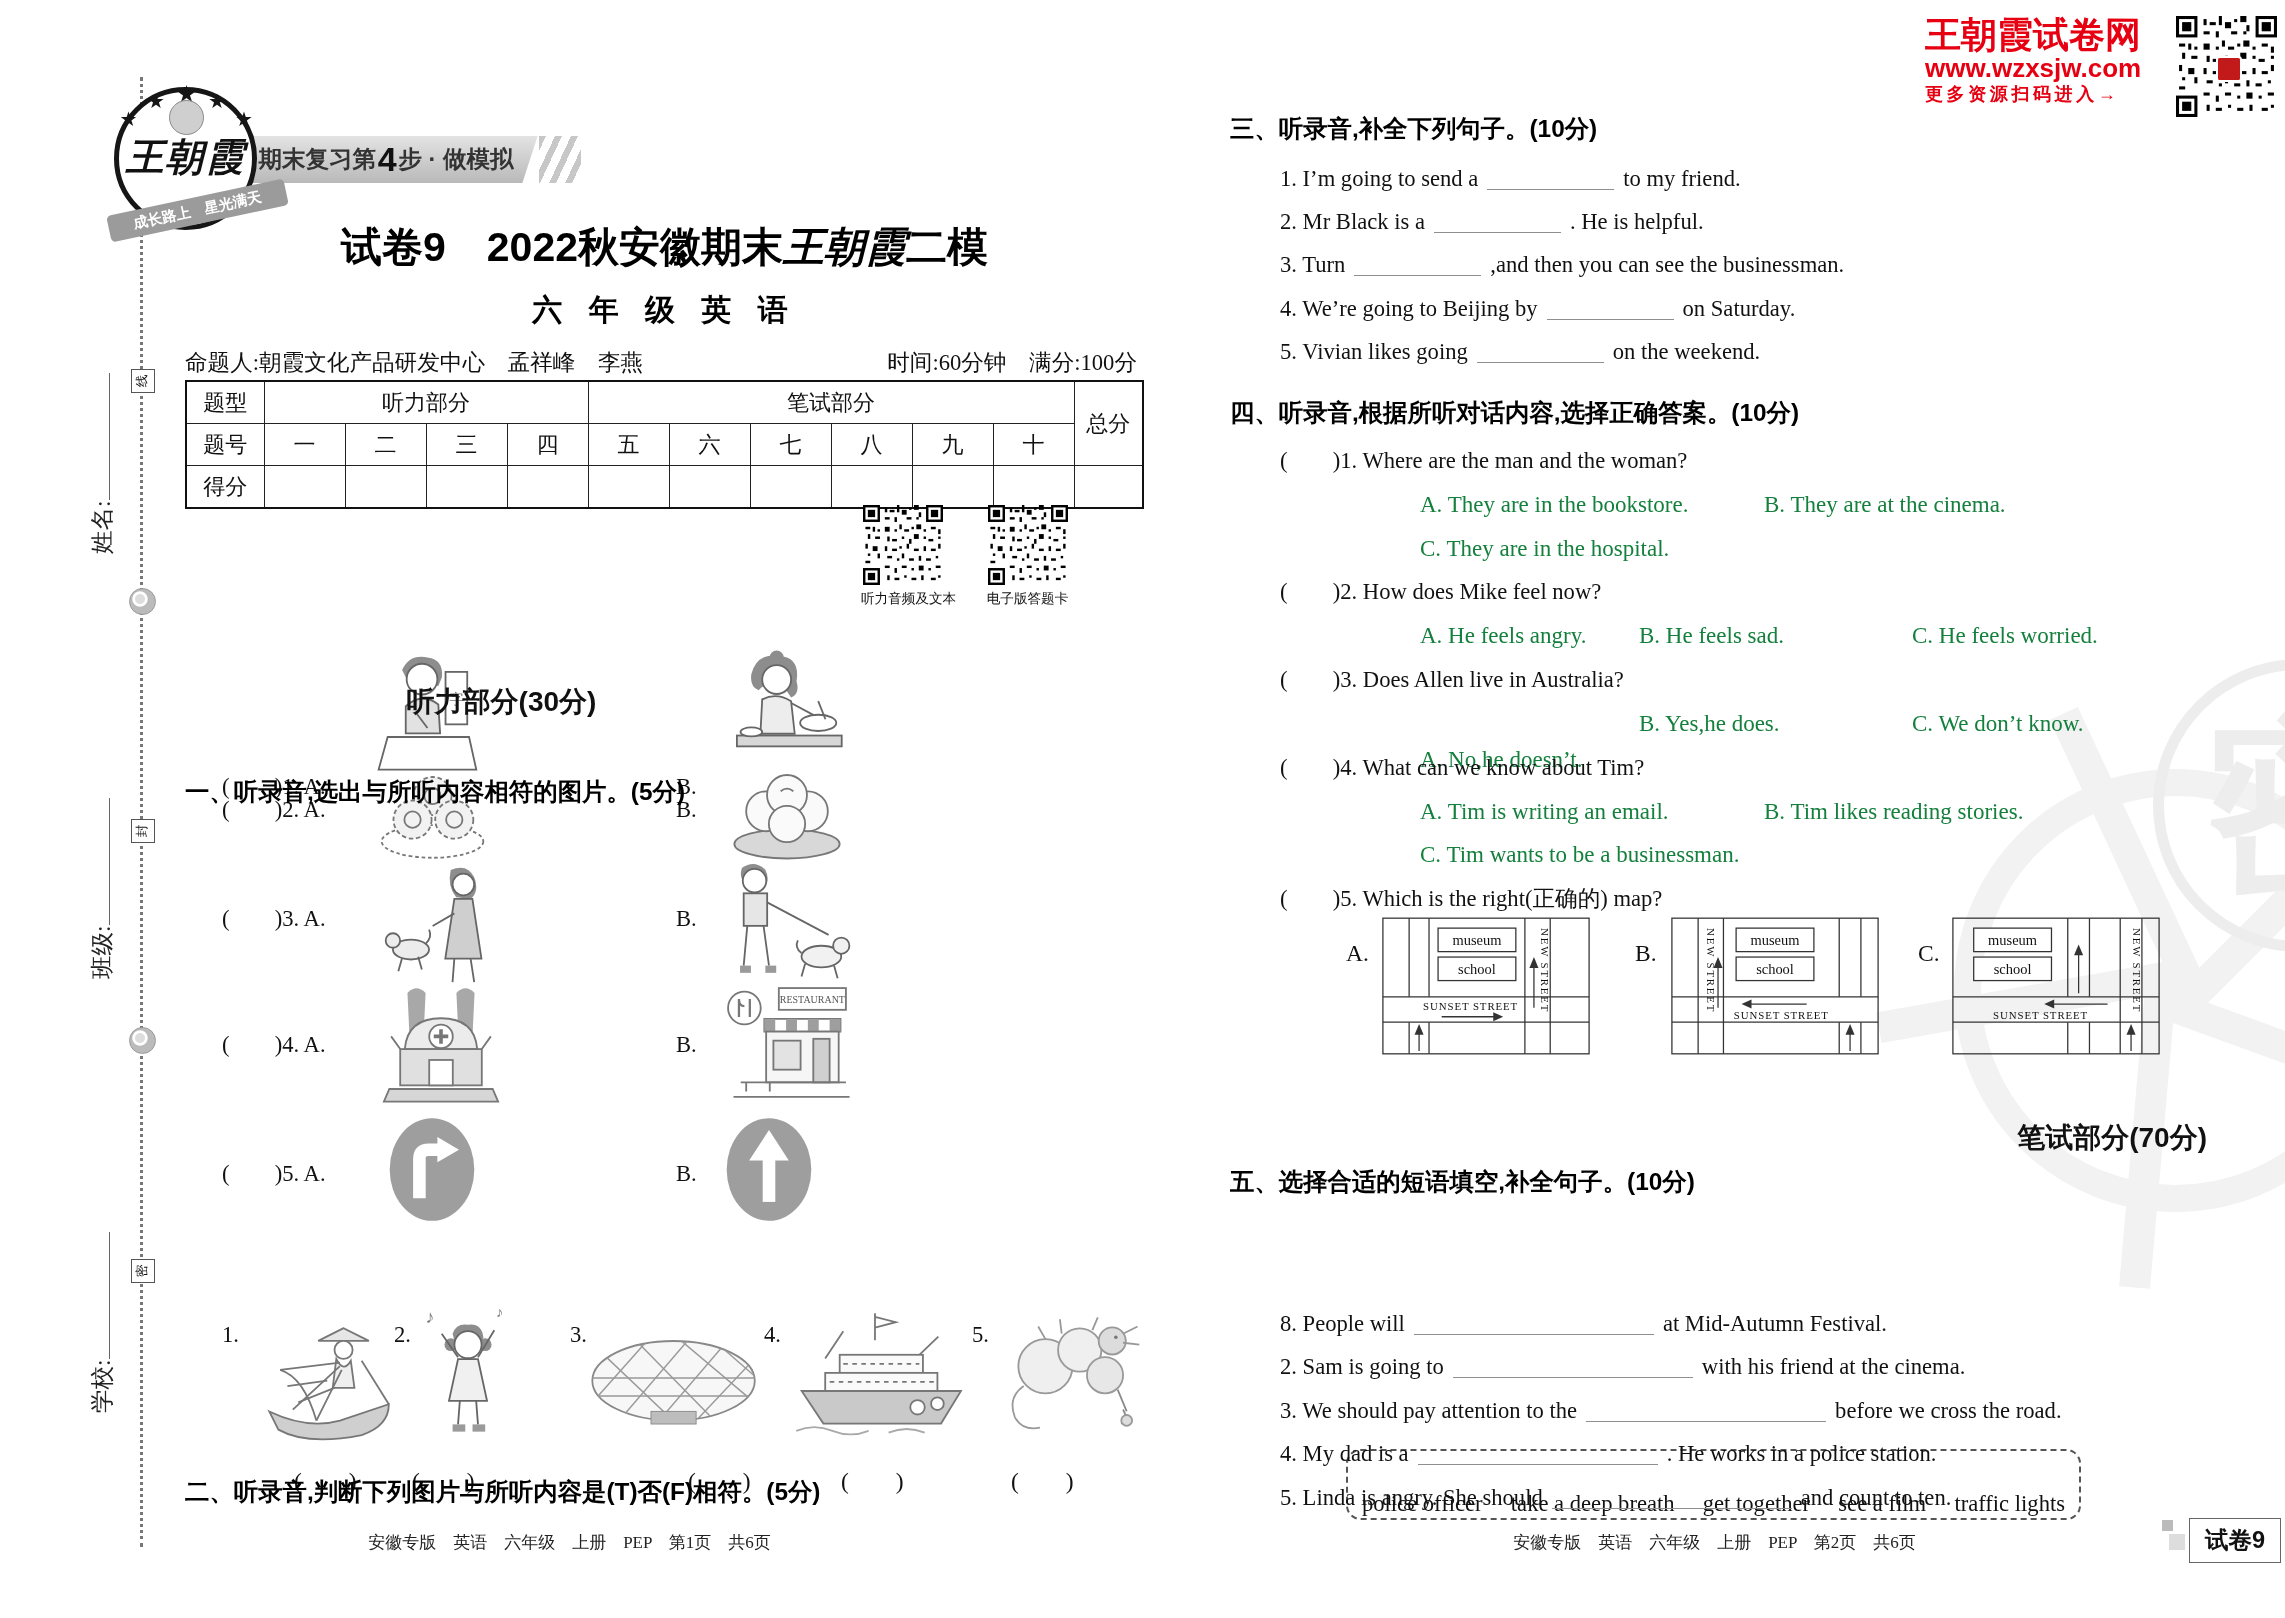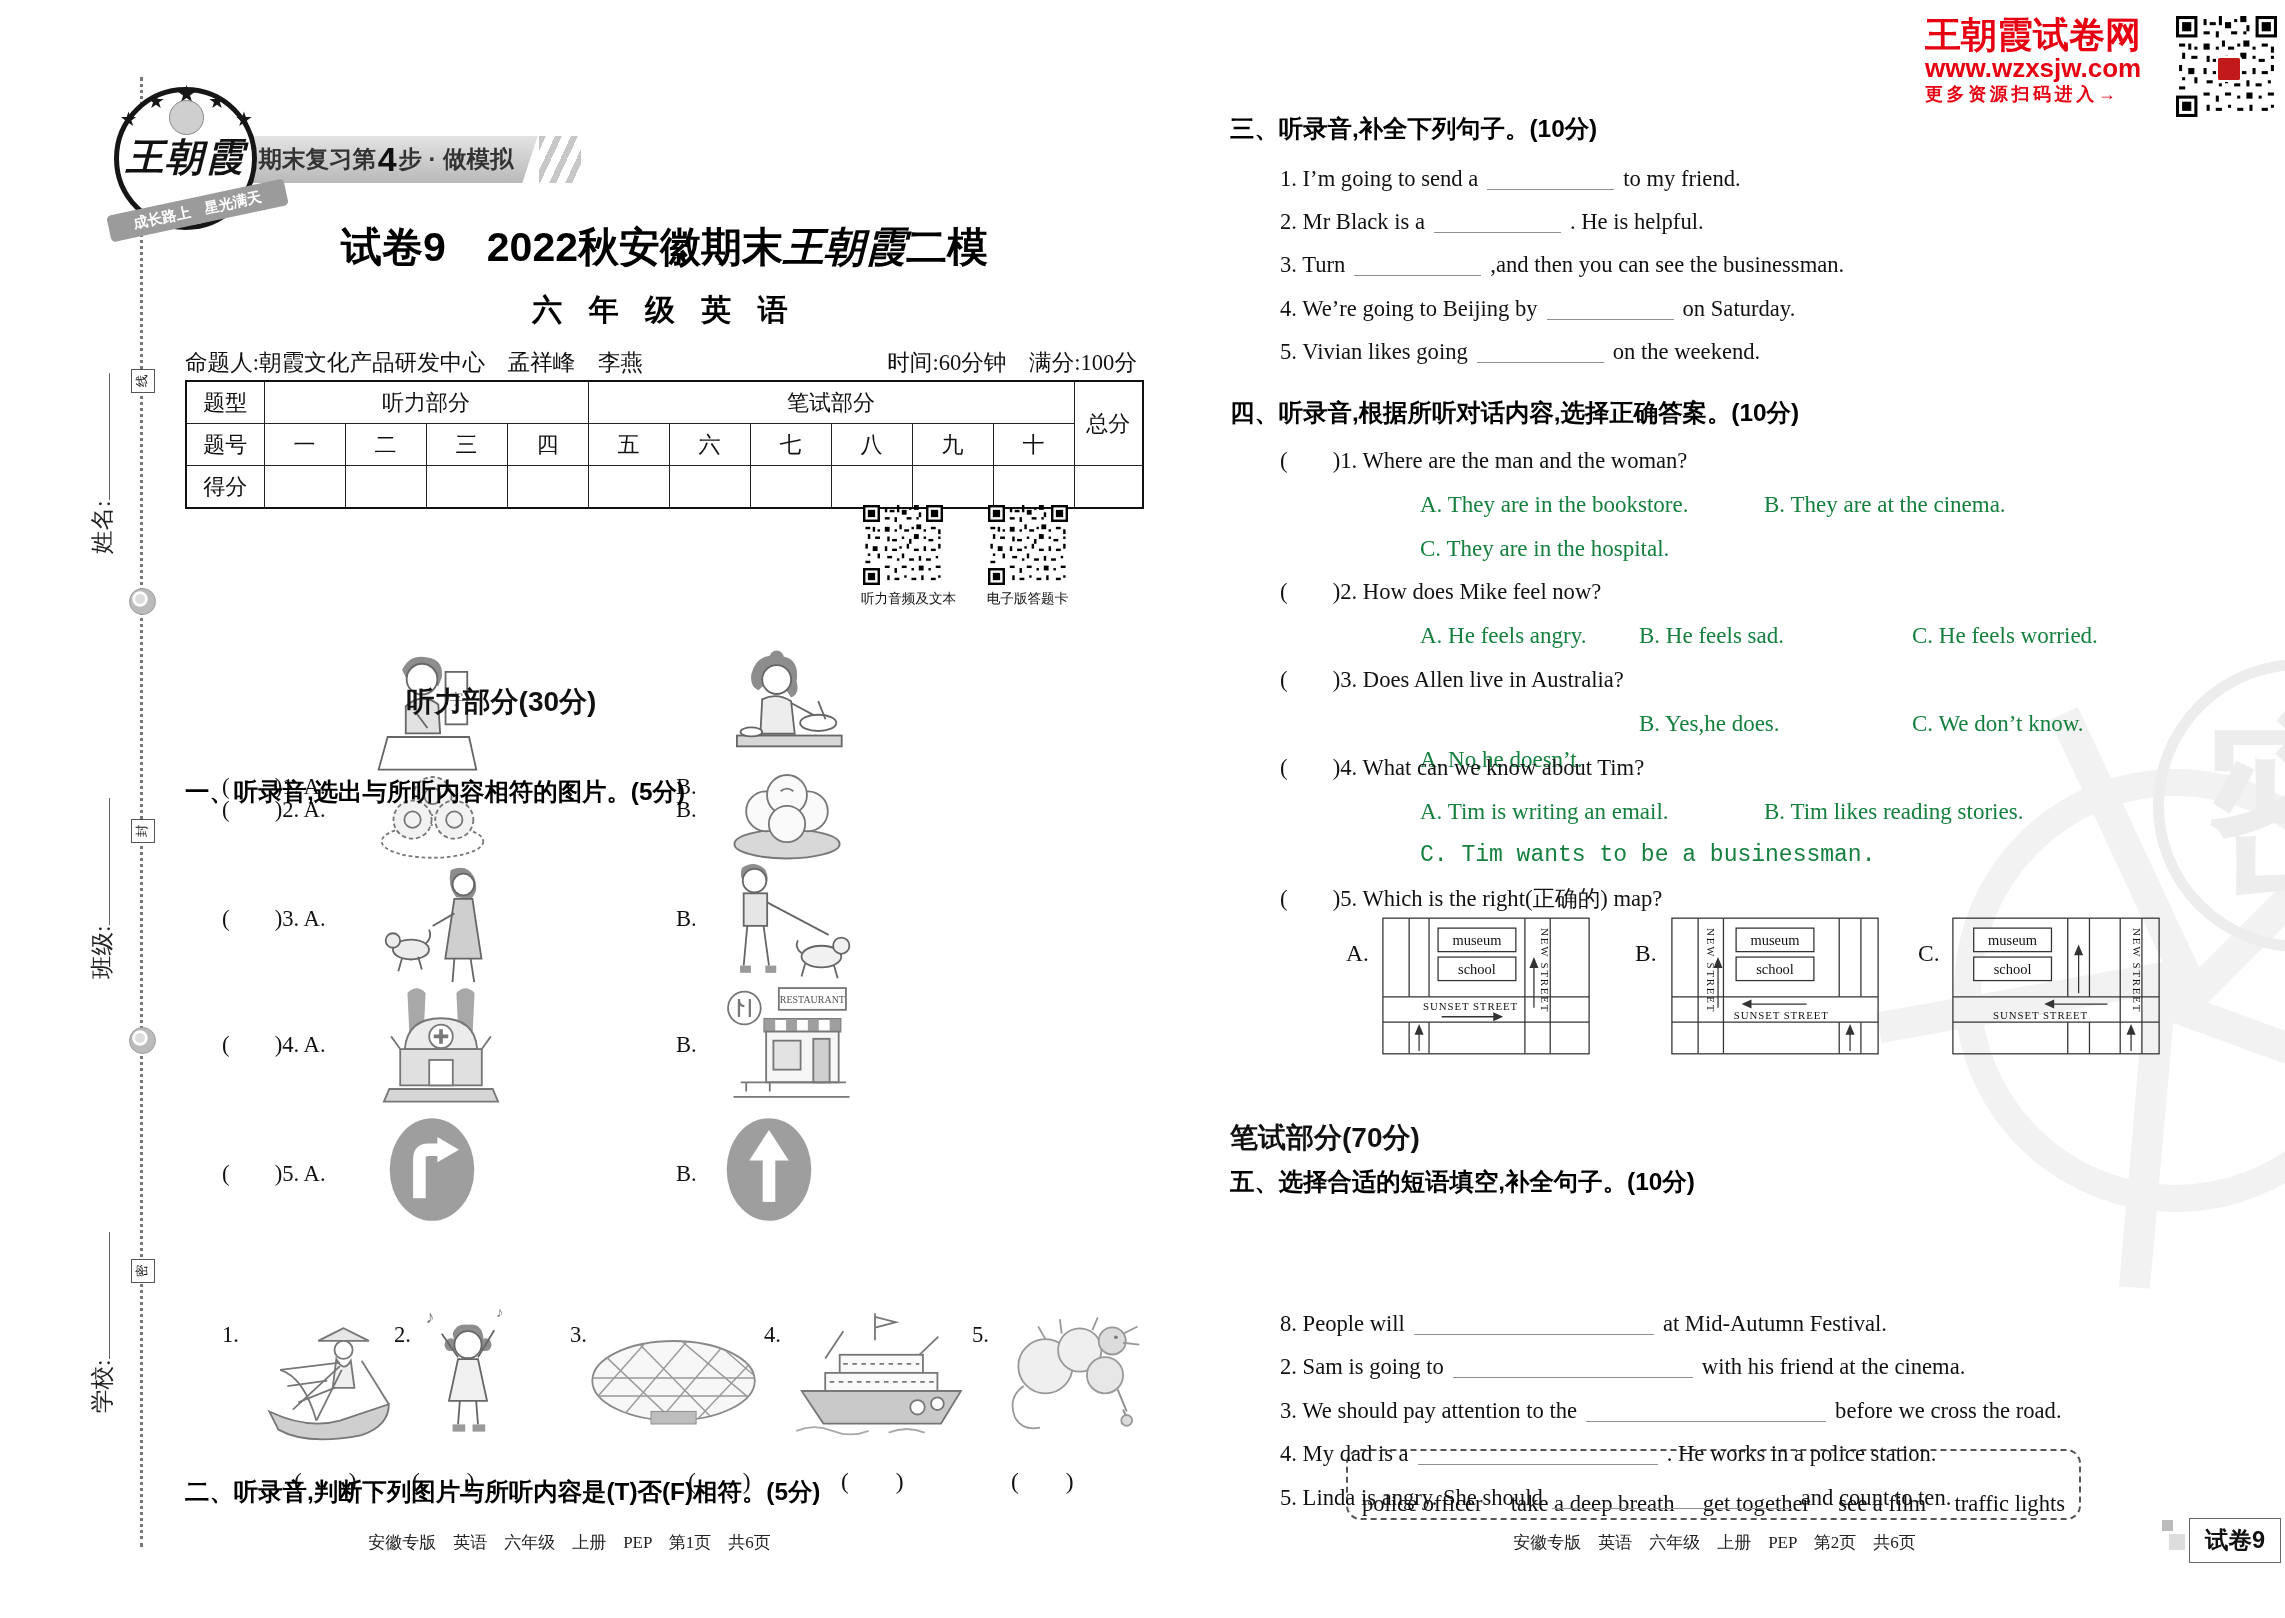--- a/index.html
+++ b/index.html
@@ -566,21 +566,21 @@
     <div class="opt" style="left:682px;top:622px;">C. He feels worried.</div>
 
     <div class="itm" style="left:50px;top:666px;">(　　)3. Does Allen live in Australia?</div>
     <div class="opt" style="left:190px;top:710px;margin-top:36px;">A. No,he doesn’t.</div>
     <div class="opt" style="left:409px;top:710px;">B. Yes,he does.</div>
     <div class="opt" style="left:682px;top:710px;">C. We don’t know.</div>
 
     <div class="itm" style="left:50px;top:754px;">(　　)4. What can we know about Tim?</div>
     <div class="opt" style="left:190px;top:798px;">A. Tim is writing an email.</div>
     <div class="opt" style="left:534px;top:798px;">B. Tim likes reading stories.</div>
-    <div class="opt" style="left:190px;top:841px;font-family:Liberation Mono, monospace;">C. Tim wants to be a businessman.</div>
+    <div class="opt" style="left:190px;top:841px;">C. Tim wants to be a businessman.</div>
 
     <div class="itm" style="left:50px;top:885px;">(　　)5. Which is the right(正确的) map?</div>
 
     <div class="maplab" style="left:116px;top:939px;">A.</div>
     <div class="abs" style="left:152px;top:917px;">
       <svg width="208" height="138" viewBox="0 0 230 152" stroke="#333" stroke-width="1.4" fill="none">
         <rect x="1" y="1" width="228" height="150"></rect>
         <line x1="30" y1="1" x2="30" y2="88"></line>
           <line x1="52" y1="1" x2="52" y2="88"></line>
         <line x1="30" y1="116" x2="30" y2="151"></line>
@@ -651,21 +651,21 @@
         <line x1="140" y1="84" x2="140" y2="38"></line>
           <polygon points="140,30 135,42 145,42" fill="#333" stroke="none"></polygon>
         <line x1="172" y1="96" x2="110" y2="96"></line>
           <polygon points="102,96 113,91 113,101" fill="#333" stroke="none"></polygon>
         <text x="98" y="112" text-anchor="middle" font-size="12" letter-spacing="1" stroke="none" fill="#111">SUNSET STREET</text>
         <line x1="198" y1="148" x2="198" y2="126"></line>
           <polygon points="198,118 193,130 203,130" fill="#333" stroke="none"></polygon>
       </svg>
     </div>
 
-    <div class="abs sans" style="left:0px;top:1120px;width:977px;text-align:left;font-weight:700;font-size:28px;">笔试部分(70分)</div>
+    <div class="abs sans" style="left:0px;top:1120px;width:977px;text-align:right;font-weight:700;font-size:28px;">笔试部分(70分)</div>
     <div class="abs sec-h" style="left:0px;top:1167px;">五、选择合适的短语填空,补全句子。(10分)</div>
   </div>
 
   <div class="phrasebox z1">
       <span>police officer　 take a deep breath　 get together　 see a film　 traffic lights</span>
     </div>
 
   <div class="z1" style="position:absolute;left:1230px;top:0;width:1013px;height:0;overflow:visible;">
     <div class="itm" style="left:50px;top:1310px;"><span>8. People will</span><span class="bk w265"></span><span>at Mid-Autumn Festival.</span></div>
     <div class="itm" style="left:50px;top:1353px;"><span>2. Sam is going to</span><span class="bk w265"></span><span>with his friend at the cinema.</span></div>

